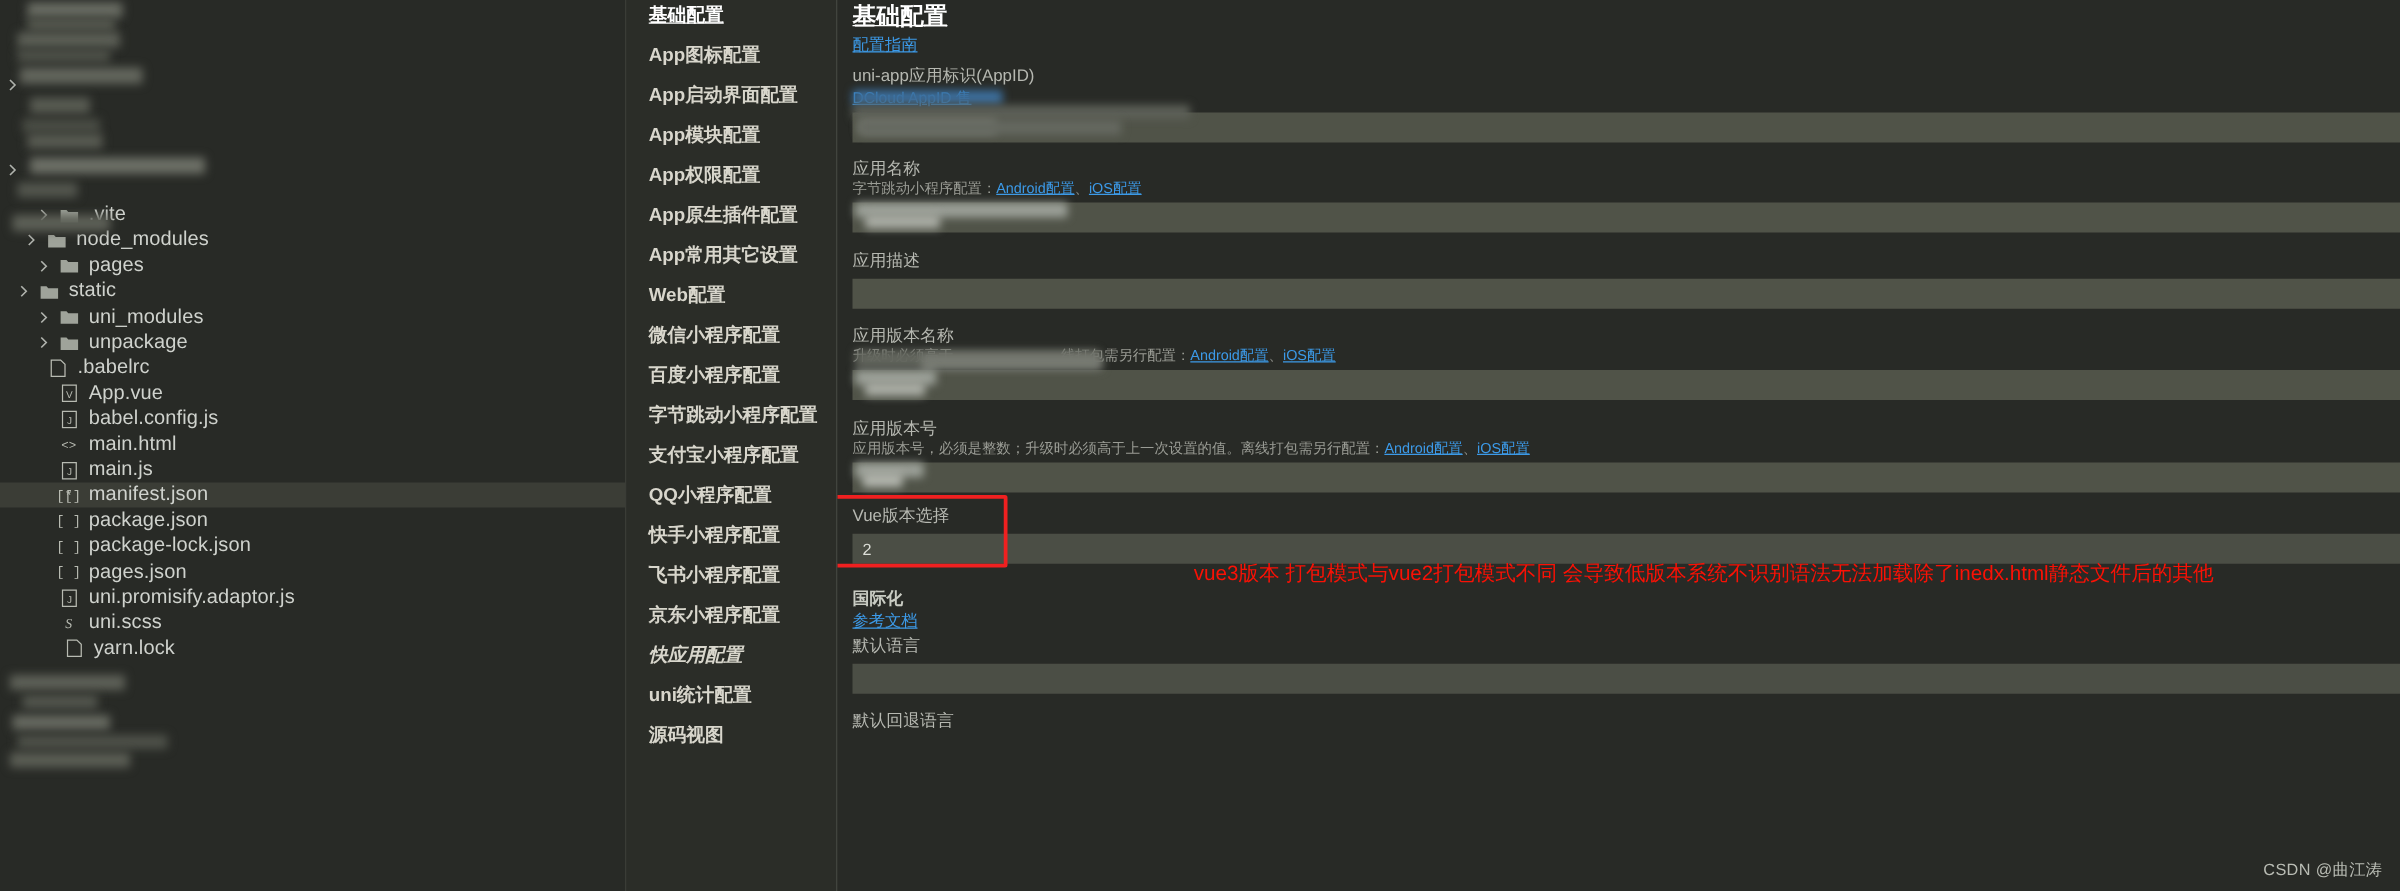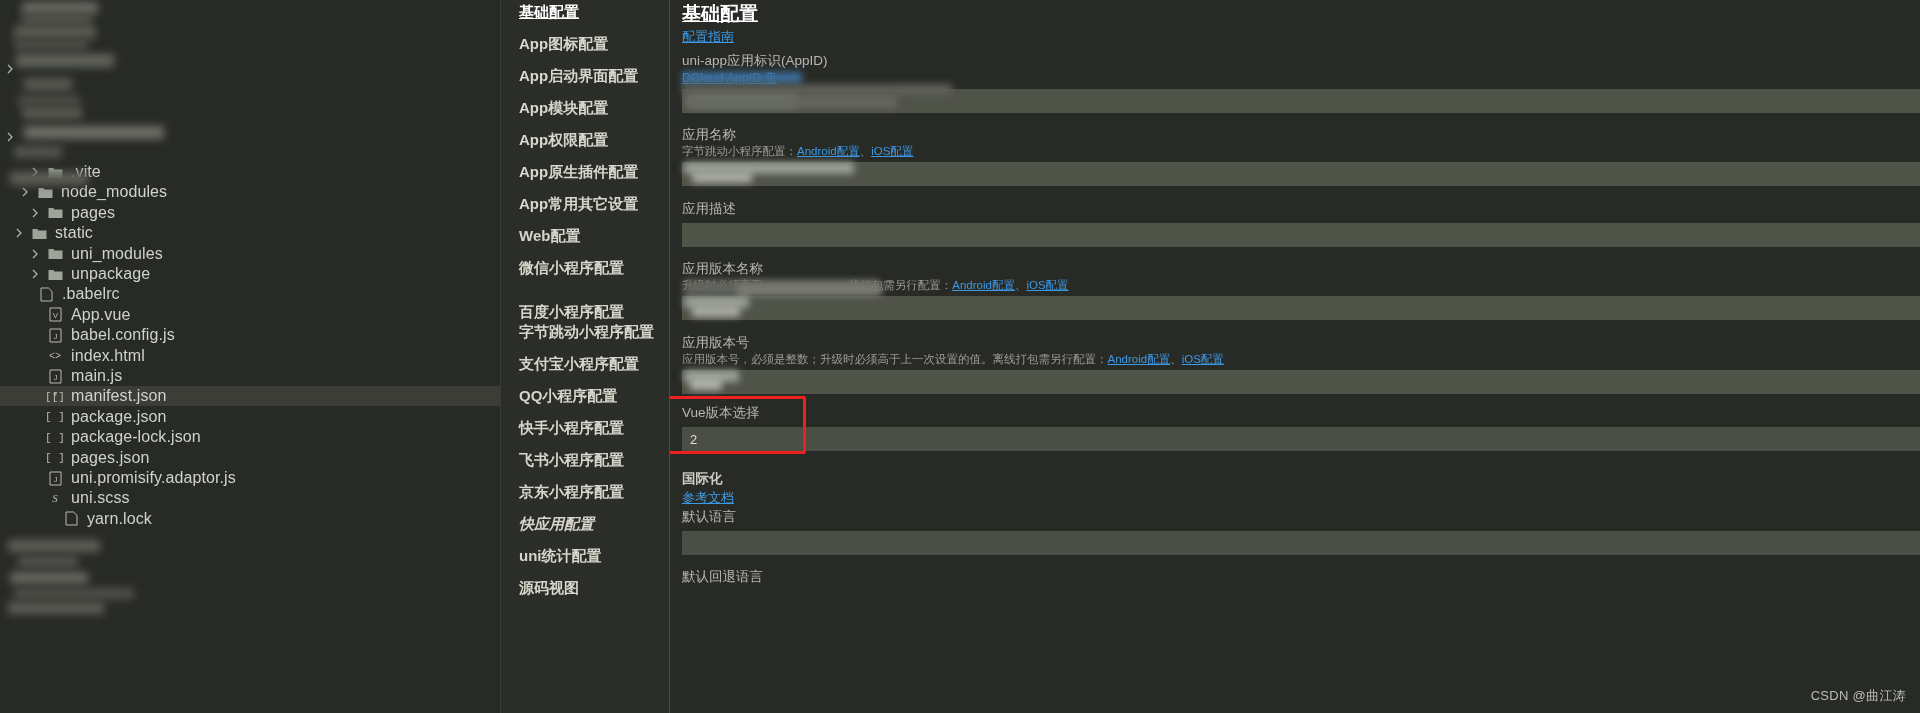--- a/index.html
+++ b/index.html
@@ -293,21 +293,21 @@
           <span class="chev empty">
             <svg width="8" height="10" viewBox="0 0 8 10">
               <path d="M2 1 L6 5 L2 9" fill="none" stroke="#b0b3ad" stroke-width="1.3"></path>
             </svg>
           </span>
           <span class="ficon">
             <svg width="18" height="13" viewBox="0 0 18 13">
               <text x="9" y="10" font-size="10" fill="#b8bbb2" text-anchor="middle" font-family="Liberation Mono">&lt;&gt;</text>
             </svg>
           </span>
-          <span class="tree-label">index.html</span>
+          <span class="tree-label">main.html</span>
         </div>
         <div class="tree-row" style="position: absolute; left: 0px; width: 500px; top: 366px; height: 20px; padding-left: 26px;">
           <span class="chev empty">
             <svg width="8" height="10" viewBox="0 0 8 10">
               <path d="M2 1 L6 5 L2 9" fill="none" stroke="#b0b3ad" stroke-width="1.3"></path>
             </svg>
           </span>
           <span class="ficon">
             <svg width="13" height="15" viewBox="0 0 13 15">
               <path d="M1 1 H12 V14 H1 Z" fill="none" stroke="#b8bbb2" stroke-width="1"></path>
@@ -389,21 +389,21 @@
               <path d="M2 1 L6 5 L2 9" fill="none" stroke="#b0b3ad" stroke-width="1.3"></path>
             </svg>
           </span>
           <span class="ficon">
             <svg width="14" height="14" viewBox="0 0 14 14">
               <text x="7" y="11" font-size="11" fill="#b8bbb2" text-anchor="middle" font-family="Liberation Serif" font-style="italic">S</text>
             </svg>
           </span>
           <span class="tree-label">uni.scss</span>
         </div>
-        <div class="tree-row" style="position: absolute; left: 0px; width: 500px; top: 508.8px; height: 20px; padding-left: 42px;">
+        <div class="tree-row" style="position: absolute; left: 0px; width: 500px; top: 508.8px; height: 20px; padding-left: 30px;">
           <span class="chev empty">
             <svg width="8" height="10" viewBox="0 0 8 10">
               <path d="M2 1 L6 5 L2 9" fill="none" stroke="#b0b3ad" stroke-width="1.3"></path>
             </svg>
           </span>
           <span class="ficon">
             <svg width="13" height="15" viewBox="0 0 13 15">
               <path d="M1 1 H8.5 L12 4.4 V14 H1 Z" fill="none" stroke="#b8bbb2" stroke-width="1"></path>
             </svg>
           </span>
@@ -456,21 +456,21 @@
         </div>
         <div class="nav-item" style="position: absolute; left: 0px; width: 170px; top: 188px;">
           <span>App常用其它设置</span>
         </div>
         <div class="nav-item" style="position: absolute; left: 0px; width: 170px; top: 220px;">
           <span>Web配置</span>
         </div>
         <div class="nav-item" style="position: absolute; left: 0px; width: 170px; top: 252px;">
           <span>微信小程序配置</span>
         </div>
-        <div class="nav-item" style="position: absolute; left: 0px; width: 170px; top: 296px; text-align: center;">
+        <div class="nav-item" style="position: absolute; left: 0px; width: 170px; top: 284px; text-align: center;">
           <span>百度小程序配置</span>
         </div>
         <div class="nav-item" style="position: absolute; left: 0px; width: 170px; top: 316px;">
           <span>字节跳动小程序配置</span>
         </div>
         <div class="nav-item" style="position: absolute; left: 0px; width: 170px; top: 348px;">
           <span>支付宝小程序配置</span>
         </div>
         <div class="nav-item" style="position: absolute; left: 0px; width: 170px; top: 380px;">
           <span>QQ小程序配置</span>
@@ -567,20 +567,21 @@
     <div class="field" style="position:absolute;left:12px;top:404px;width:1520px;">
       <div class="field-label">Vue版本选择</div>
       <div class="select-wrap" style="margin-top:5px;">
         <input class="input sel" readonly="" value="2" style="">
 
       </div>
     </div>
 
     <div class="redbox" style="left:-4px;top:396px;width:140px;height:58px;"></div>
 
+    <div class="red-note" style="left:285px;top:449px;">vue3版本 打包模式与vue2打包模式不同 会导致低版本系统不识别语法无法加载除了inedx.html静态文件后的其他</div>
 
     <div style="position:absolute;left:12px;top:470px;">
       <div class="field-label" style="font-weight:bold;color:#c9ccc3;">国际化</div>
       <div class="doclink">参考文档</div>
     </div>
 
     <div class="field" style="position:absolute;left:12px;top:508px;width:1520px;">
       <div class="field-label">默认语言</div>
       <div class="select-wrap" style="margin-top:5px;">
         <input class="input sel" readonly="" value="" style="">

